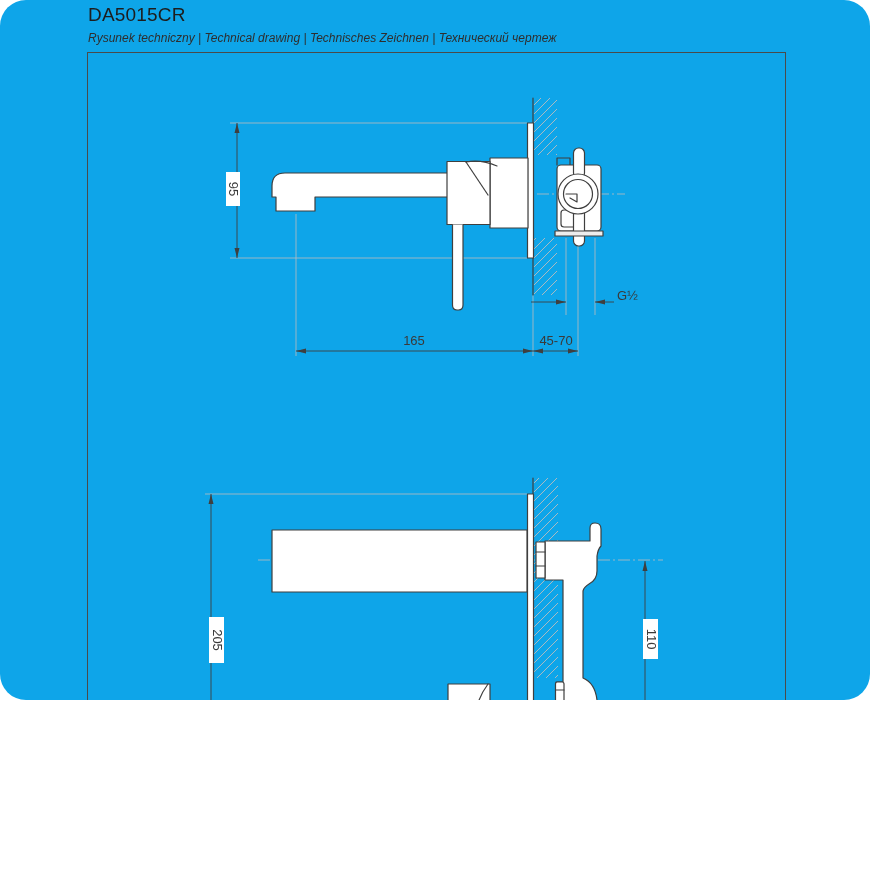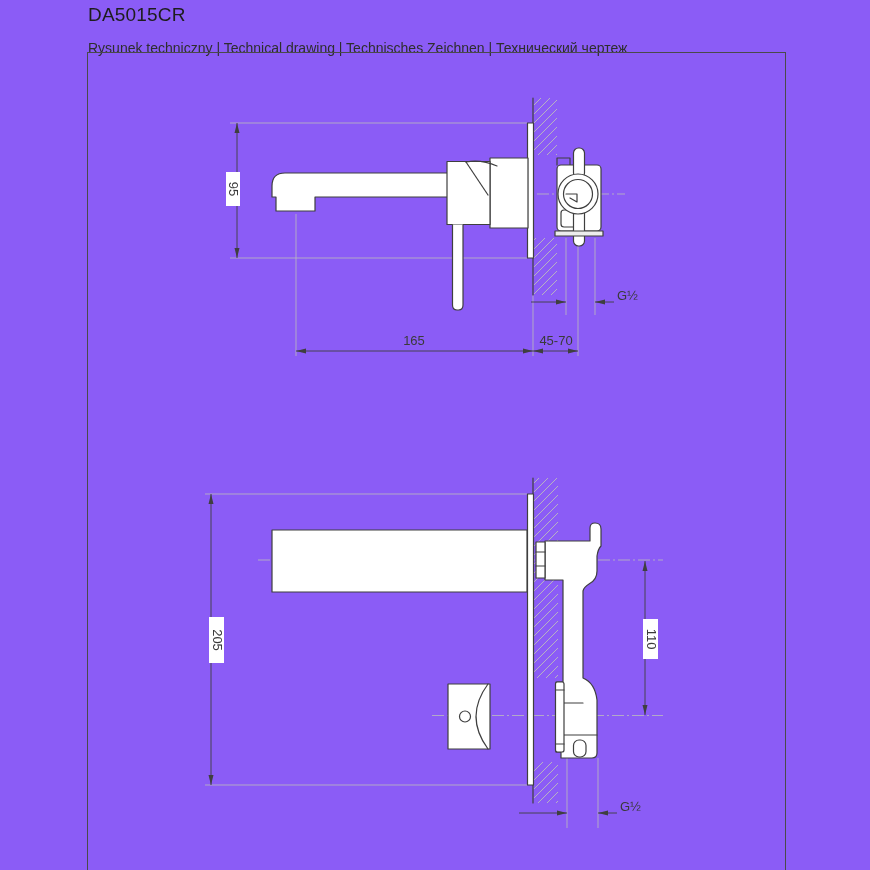--- a/index.html
+++ b/index.html
@@ -1,20 +1,20 @@
 <!DOCTYPE html>
 <html><head>
 <meta charset="utf-8">
 <style>
   html,body{margin:0;padding:0;background:#ffffff;}
-  .page{position:relative;width:870px;height:870px;background:#8b5cf6;overflow:hidden;
-        font-family:"Liberation Sans", sans-serif;}
+  .page{position:relative;width:870px;height:700px;background:#0ea5e9;overflow:hidden;
+        font-family:"Liberation Sans", sans-serif;border-radius:26px;}
   .header{position:absolute;left:88px;top:4px;}
   .product-code{font-size:19px;color:#1d1d1d;letter-spacing:.2px;}
-  .subtitle{font-size:14px;color:#2e2e2e;margin-top:14px;}
+  .subtitle{font-size:12px;color:#2e2e2e;margin-top:5px;font-style:italic;}
   svg{position:absolute;left:0;top:0;}
   .frame{fill:none;stroke:#4a4a4a;stroke-width:1;}
   .ol{stroke:#3f3f3f;stroke-width:1.2;fill:none;stroke-linecap:round;stroke-linejoin:round;}
   .olf{stroke:#3f3f3f;stroke-width:1.2;fill:#ffffff;stroke-linejoin:round;}
   .olg{stroke:#3f3f3f;stroke-width:1.2;fill:#ededed;stroke-linejoin:round;}
   .thin{stroke:#bcbcbc;stroke-width:0.8;fill:none;}
   .cl{stroke:#bcbcbc;stroke-width:0.8;fill:none;stroke-dasharray:12 3 2 3;}
   .dim{stroke:#3f3f3f;stroke-width:0.9;fill:none;}
   .arr{fill:#3f3f3f;stroke:none;}
   .dtxt{font-family:"Liberation Sans",sans-serif;font-size:13px;fill:#3a3a3a;}

